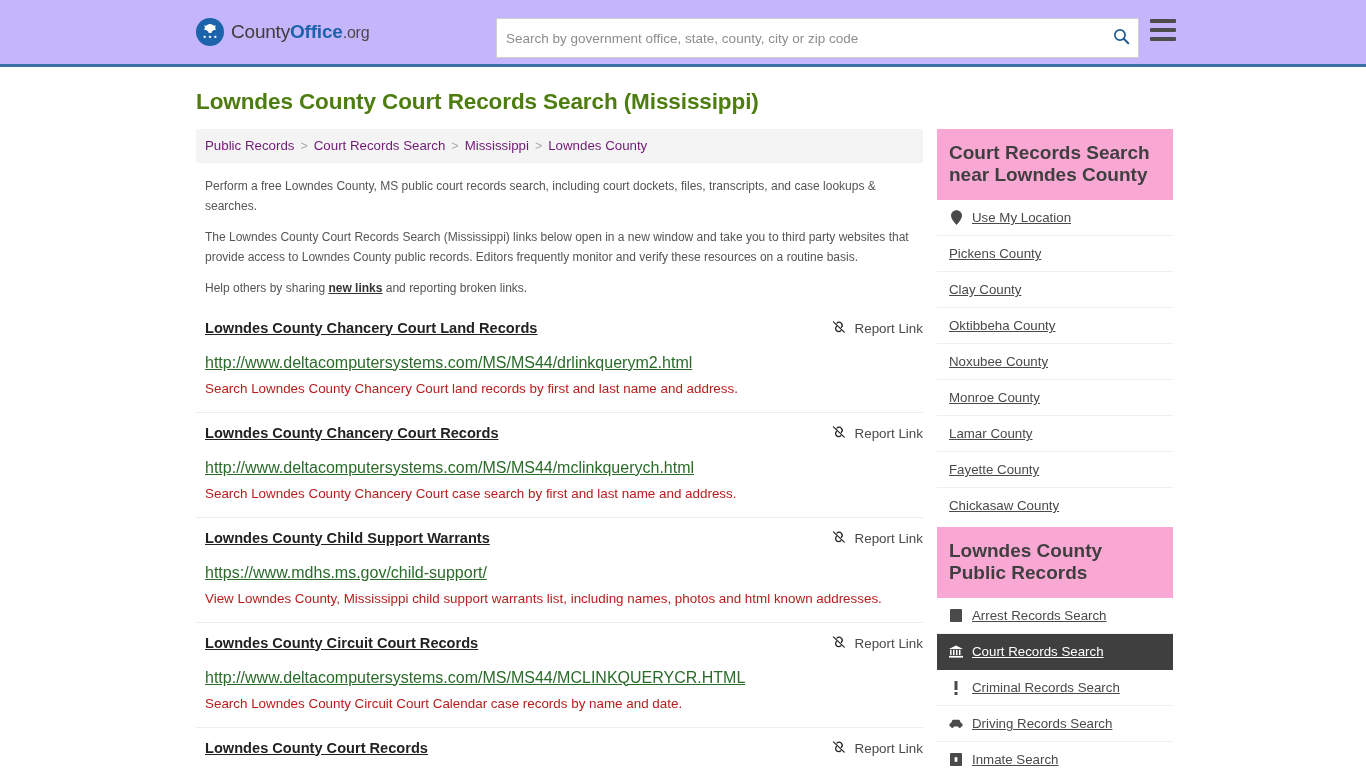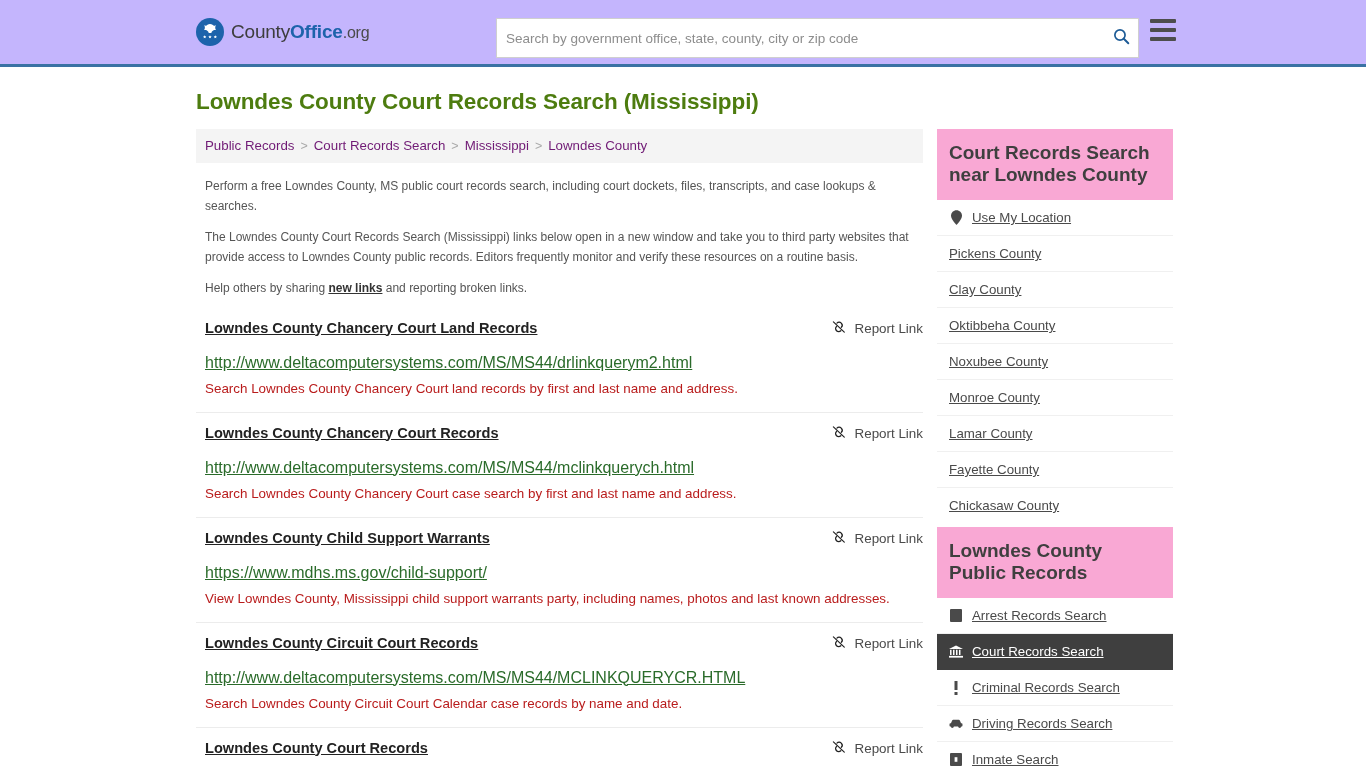--- a/index.html
+++ b/index.html
@@ -358,21 +358,21 @@
                 <svg width="16" height="16" viewBox="0 0 20 20" aria-hidden="true">
                   <path d="M3 3.6l13.6 12.8" stroke="#222" stroke-width="1.5" fill="none" stroke-linecap="round"></path>
                   <path d="M7.4 5.1c1.5-1.5 3.9-1.5 5.4 0 1.5 1.5 1.5 3.9 0 5.4" stroke="#222" stroke-width="1.6" fill="none" stroke-linecap="round"></path>
                   <path d="M12.3 14.6c-1.5 1.5-3.9 1.5-5.4 0-1.5-1.5-1.5-3.9 0-5.4" stroke="#222" stroke-width="1.6" fill="none" stroke-linecap="round"></path>
                 </svg>
               </span>
               <span class="report-label">Report Link</span>
             </span>
           </div>
           <a class="link-url" href="#">https://www.mdhs.ms.gov/child-support/</a>
-          <div class="link-desc">View Lowndes County, Mississippi child support warrants party, including names, photos and last known addresses.</div>
+          <div class="link-desc">View Lowndes County, Mississippi child support warrants list, including names, photos and html known addresses.</div>
         </div>
 
         <div class="link-item">
           <div class="link-row">
             <a class="link-title" href="#">Lowndes County Circuit Court Records</a>
             <span class="report">
               <span>
                 <svg width="16" height="16" viewBox="0 0 20 20" aria-hidden="true">
                   <path d="M3 3.6l13.6 12.8" stroke="#222" stroke-width="1.5" fill="none" stroke-linecap="round"></path>
                   <path d="M7.4 5.1c1.5-1.5 3.9-1.5 5.4 0 1.5 1.5 1.5 3.9 0 5.4" stroke="#222" stroke-width="1.6" fill="none" stroke-linecap="round"></path>

